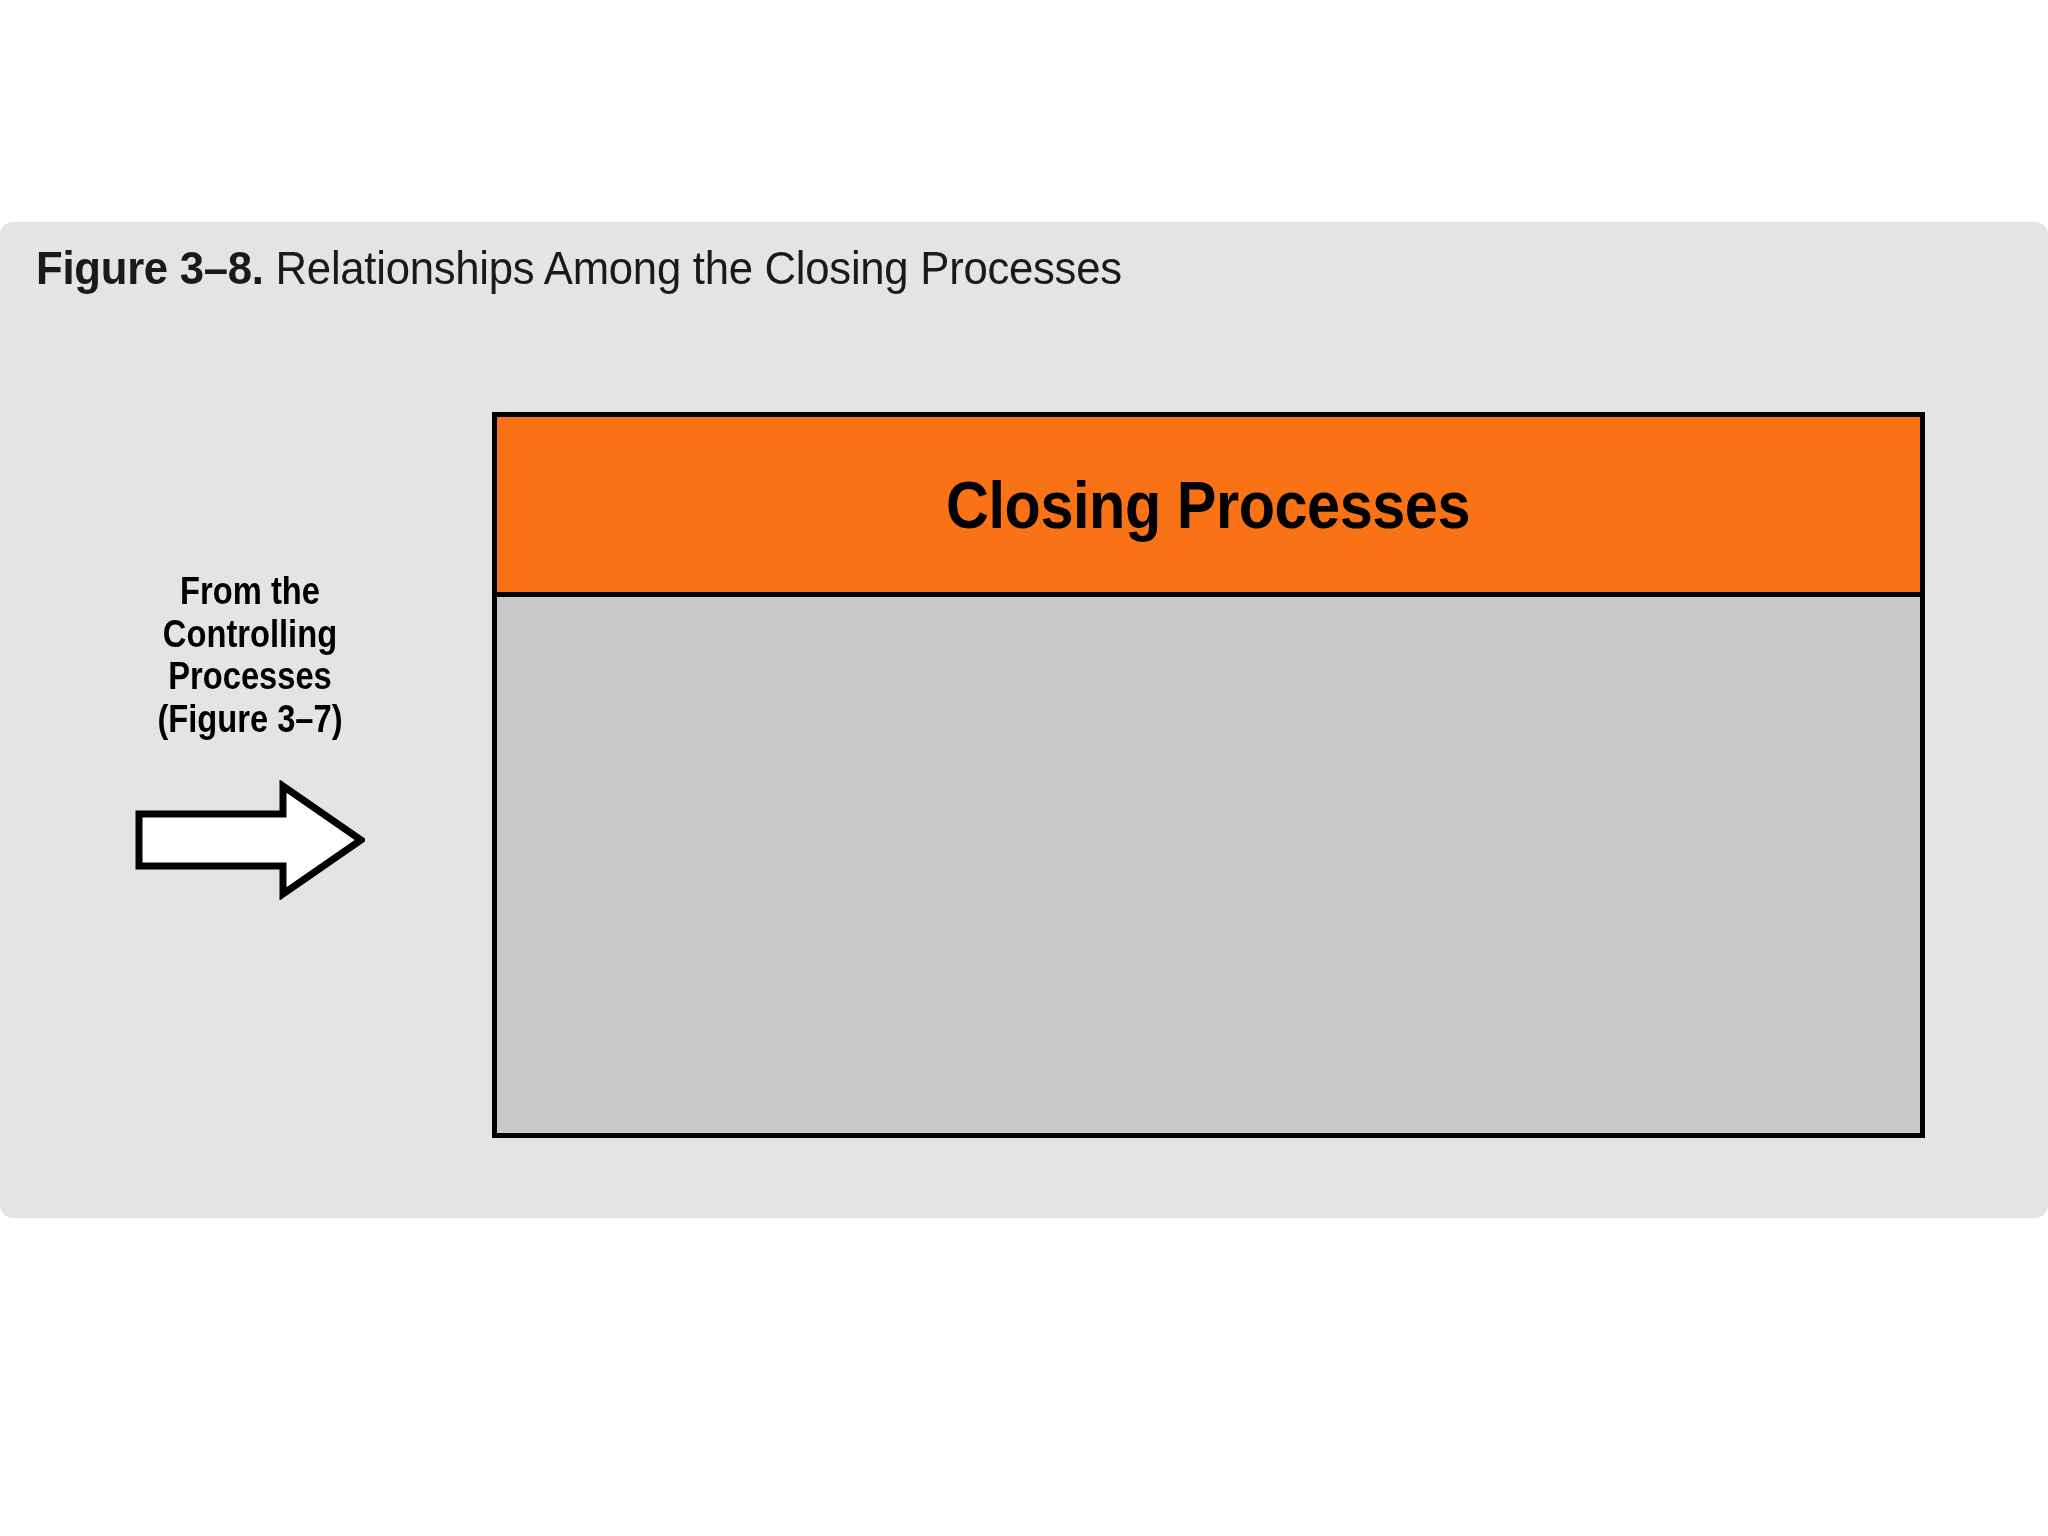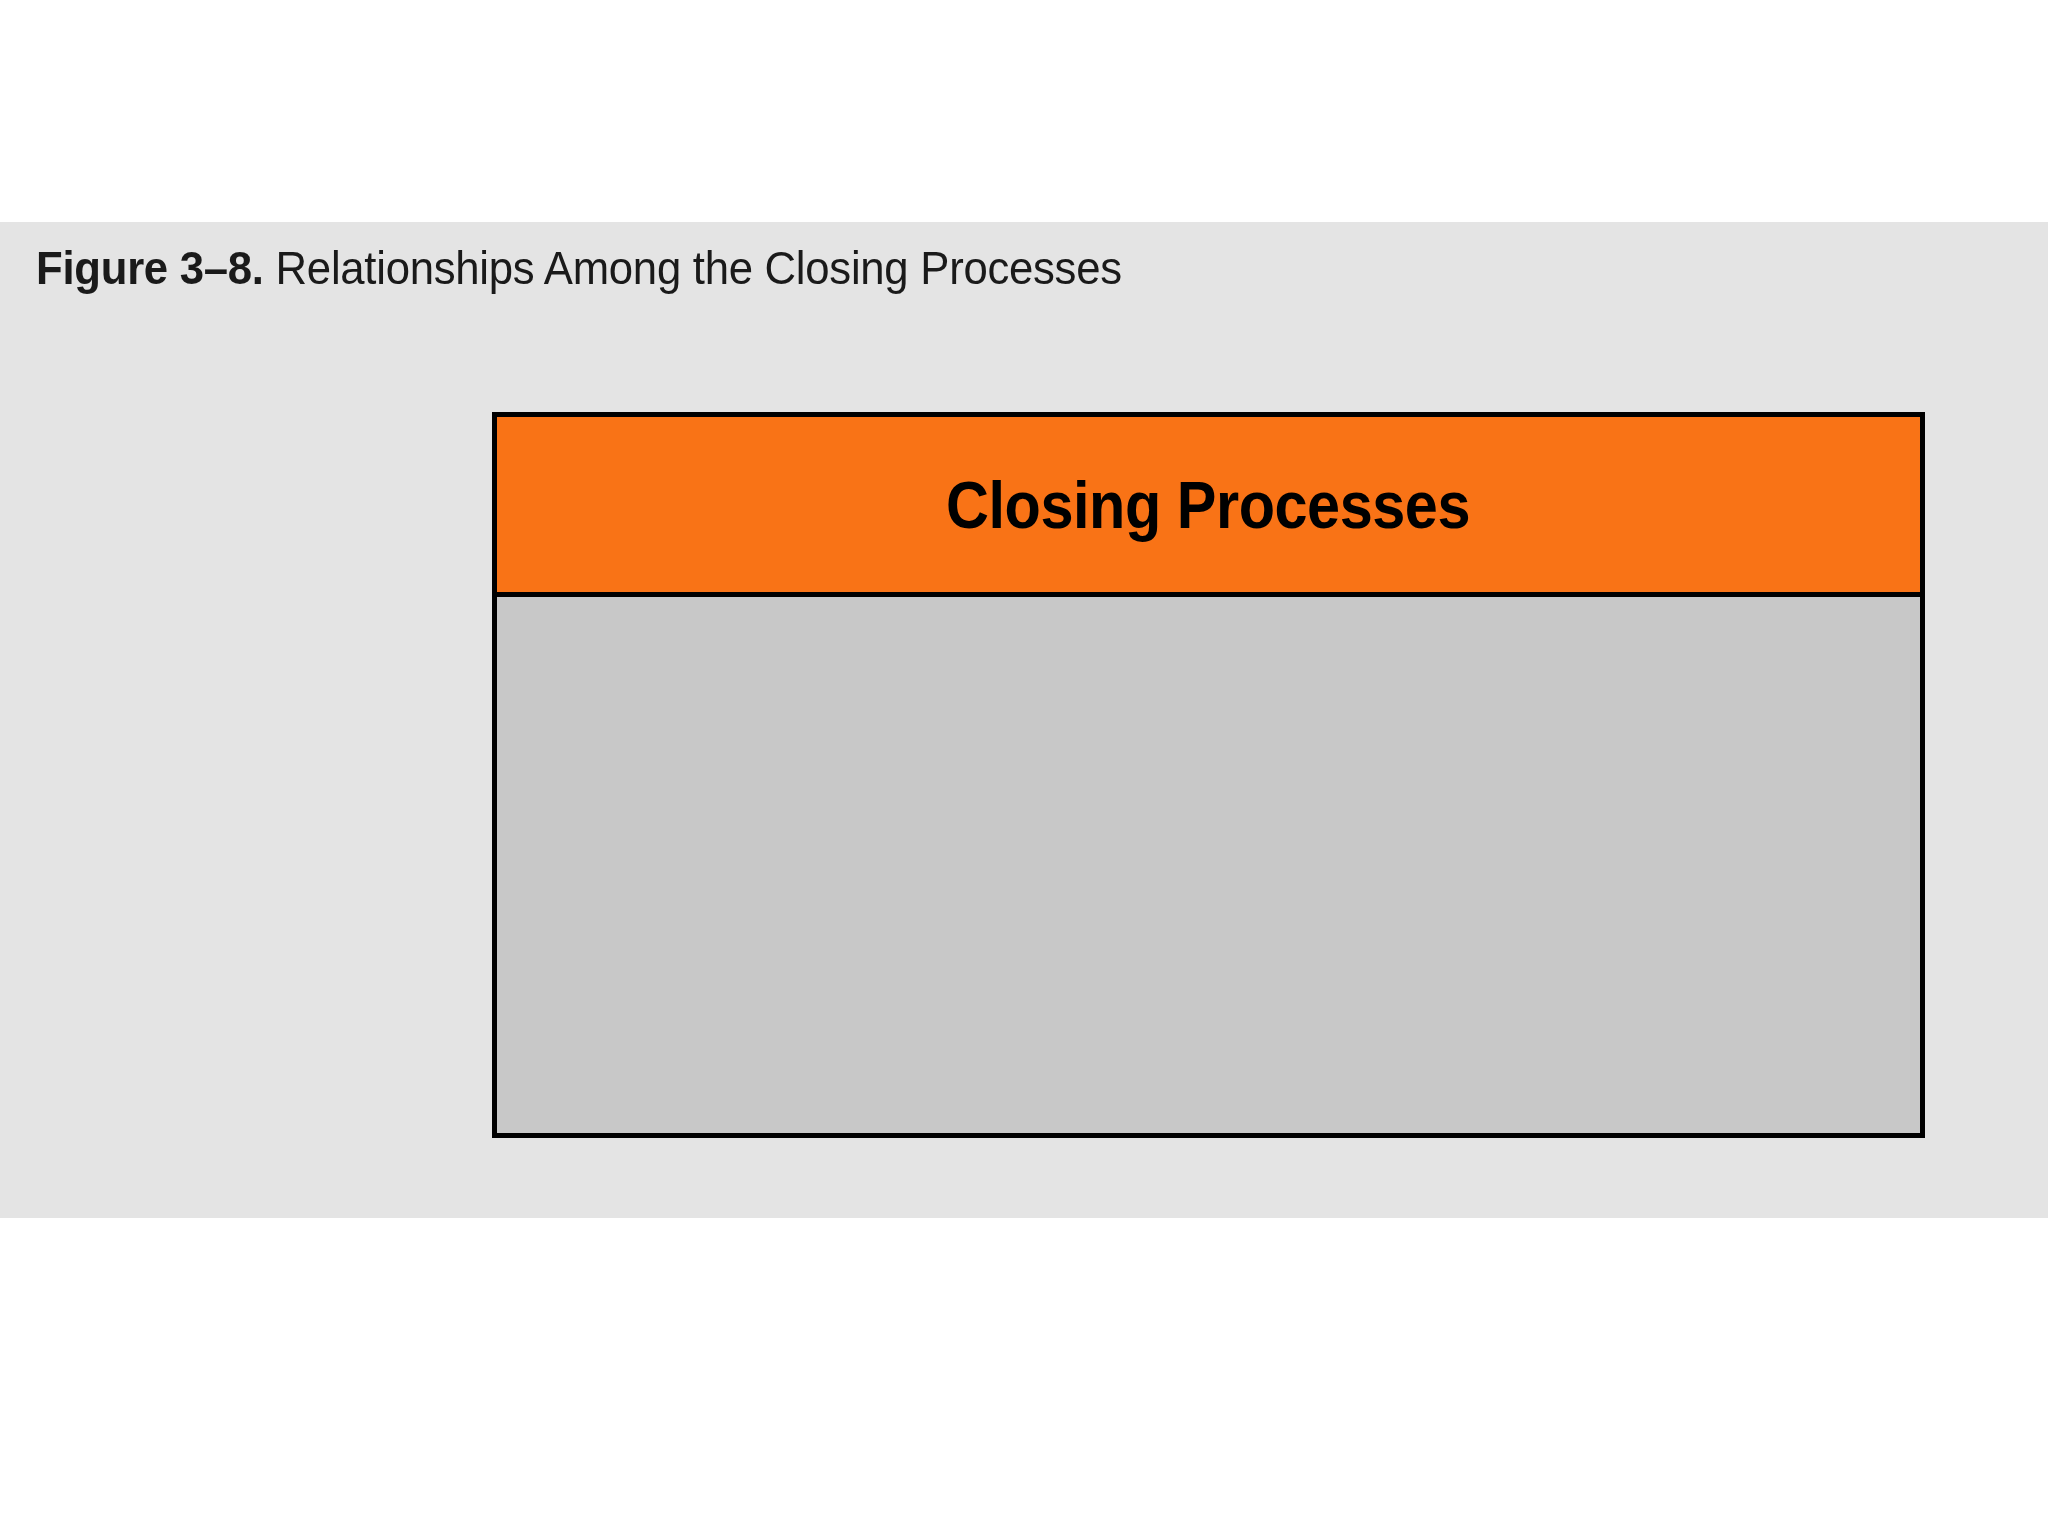--- a/index.html
+++ b/index.html
@@ -15,20 +15,21 @@
   }
 
   
   #figure-band {
     position: absolute;
     left: 0;
     top: 222px;
     width: 2048px;
     height: 996px;
     background: #e4e4e4;
+    border-radius: 13px;
   }
 
   
   #figure-caption {
     position: absolute;
     left: 36px;
     top: 20px;
     font-size: 47px;
     line-height: 1.1;
     color: #1a1a1a;
@@ -138,20 +139,32 @@
 </style>
 </head>
 <body>
 
 <div id="figure-band">
 
   <div id="figure-caption" class="nosel">
     <span class="cap-number">Figure 3–8.</span><span class="cap-rest"> Relationships Among the Closing Processes</span>
   </div>
 
+  <div id="from-controlling-block">
+    <div id="from-controlling-label" class="nosel">From the
+Controlling
+Processes
+(Figure 3–7)</div>
+
+    <div id="inbound-arrow-wrap">
+      <svg width="230" height="120" viewBox="0 0 230 120">
+        <polygon points="4,34 148,34 148,6 226,60 148,114 148,86 4,86" fill="#ffffff" stroke="#000000" stroke-width="7" stroke-linejoin="miter"></polygon>
+      </svg>
+    </div>
+  </div>
 
   <div id="closing-panel">
 
     <div id="panel-header">
       <div id="panel-header-title" class="nosel">Closing Processes</div>
     </div>
 
   </div>
 
 </div>

